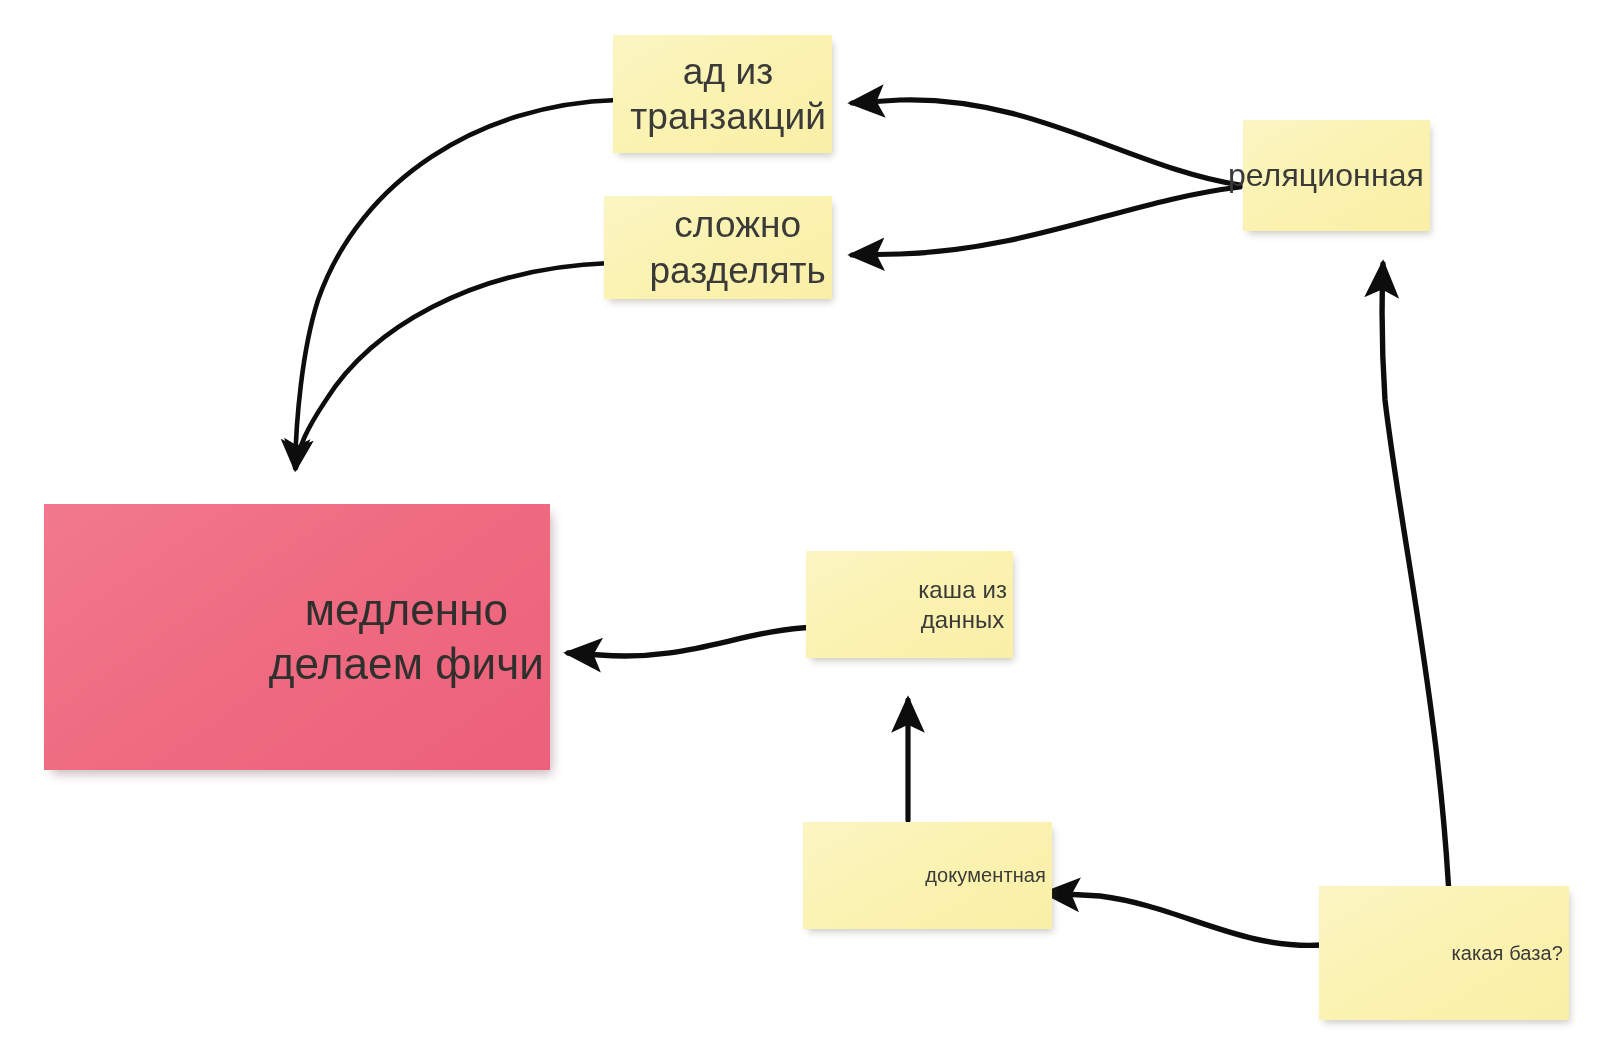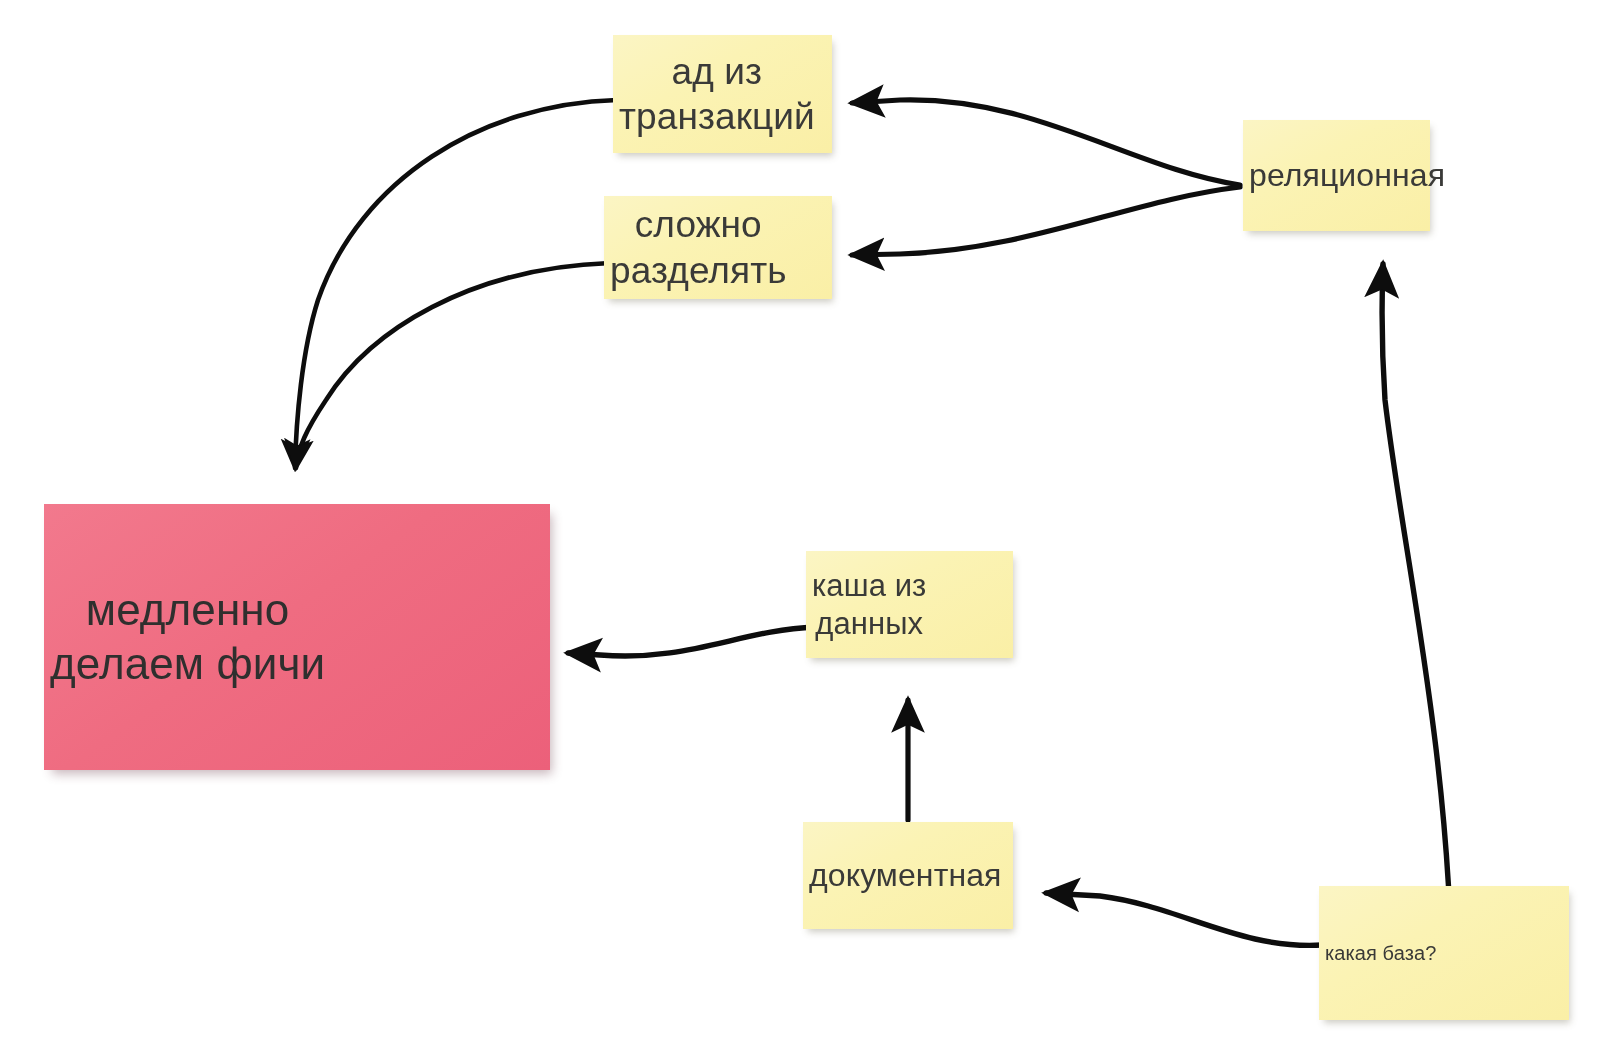--- a/index.html
+++ b/index.html
@@ -24,43 +24,43 @@
     top: 0;
     width: 1600px;
     height: 1043px;
     pointer-events: none;
   }
   .note {
     position: absolute;
     box-sizing: border-box;
     display: flex;
     align-items: center;
-    justify-content: flex-start;
+    justify-content: flex-end;
     text-align: center;
     color: #3a3a38;
     line-height: 1.22;
     white-space: pre-line;
     padding: 8px 6px;
     letter-spacing: 0.1px;
   }
   .note.yellow {
     background: linear-gradient(150deg, #fbf5c4 0%, #fbf3b4 38%, #faefa6 100%);
     box-shadow: 3px 5px 7px -2px rgba(90, 85, 60, 0.30);
   }
   .note.pink {
     background: linear-gradient(145deg, #f2798d 0%, #ef6c81 45%, #ec607a 100%);
     box-shadow: 5px 7px 10px -3px rgba(90, 40, 55, 0.33);
     color: #2f2f2e;
   }
   .n-trans  { left: 613px; top: 35px;  width: 219px; height: 118px; font-size: 37px; }
   .n-split  { left: 604px; top: 196px; width: 228px; height: 103px; font-size: 37px; }
   .n-rel    { left: 1243px; top: 120px; width: 187px; height: 111px; font-size: 32px; }
   .n-slow   { left: 44px;  top: 504px; width: 506px; height: 266px; font-size: 44px; }
-  .n-mess   { left: 806px; top: 551px; width: 207px; height: 107px; font-size: 31px; }
-  .n-doc    { left: 803px; top: 822px; width: 210px; height: 107px; font-size: 32px; }
+  .n-mess   { left: 806px; top: 551px; width: 207px; height: 107px; font-size: 24px; }
+  .n-doc    { left: 803px; top: 822px; width: 249px; height: 107px; font-size: 20px; }
   .n-which  { left: 1319px; top: 886px; width: 250px; height: 134px; font-size: 20px; }
 </style>
 </head>
 <body>
 
 <div id="canvas">
 
   <svg id="edges" viewBox="0 0 1600 1043" xmlns="http://www.w3.org/2000/svg">
     <defs>
       <marker id="ah" viewBox="0 0 12 12" refX="10.5" refY="6" markerWidth="7.2" markerHeight="7.2" orient="auto-start-reverse">

